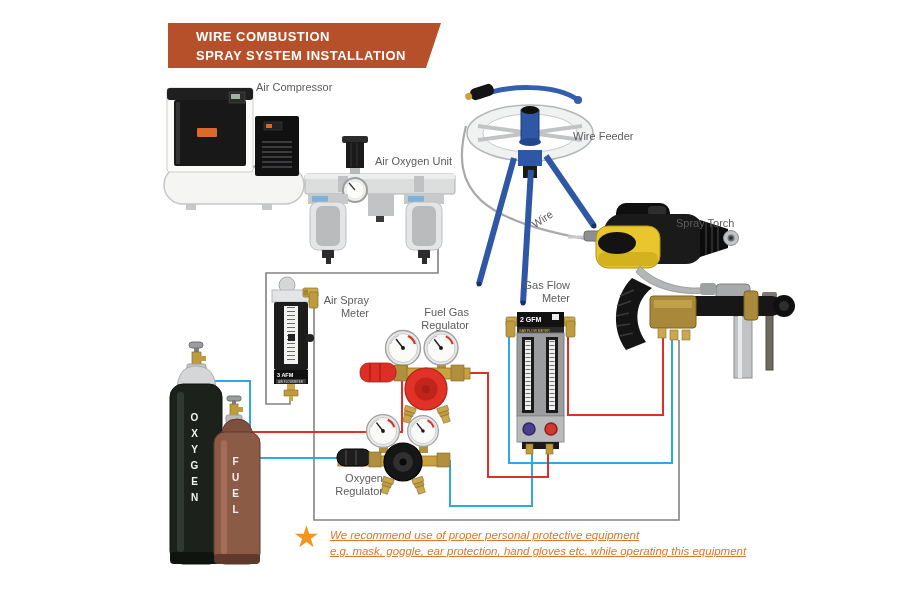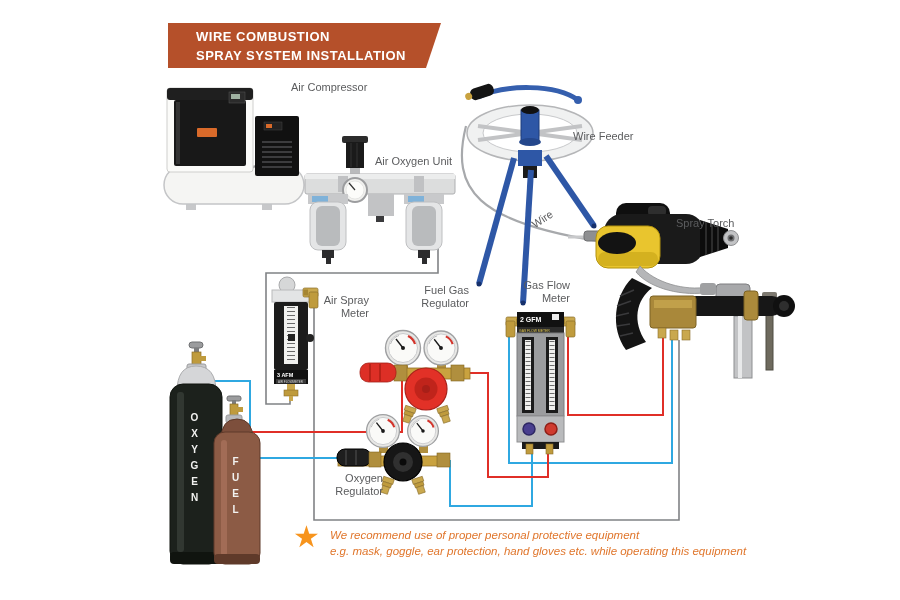--- a/index.html
+++ b/index.html
@@ -10,21 +10,21 @@
           clip-path:polygon(0 0,100% 0,94.5% 100%,0 100%);color:#fff;font-weight:bold;
           font-size:13px;letter-spacing:.5px;line-height:19px;padding:4px 0 0 28px;box-sizing:border-box;}
   .lbl{position:absolute;color:#5b5c5e;font-size:11px;line-height:13px;white-space:nowrap;}
   .lbl.center{text-align:right;white-space:normal;}
   .vtext{position:absolute;writing-mode:vertical-rl;text-orientation:upright;color:#f2f2f0;
          font-size:10px;font-weight:bold;letter-spacing:5px;}
   .wire-lbl{position:absolute;left:531px;top:213px;color:#5b5c5e;font-size:11px;
             transform:rotate(-33deg);}
   .note-star{position:absolute;left:293px;top:522px;font-size:30px;color:#f7941d;line-height:30px;}
   .note-line{position:absolute;left:330px;color:#e0762c;font-size:11.5px;font-style:italic;
-             white-space:nowrap;}
+             white-space:nowrap;text-decoration:underline;}
 </style>
 </head>
 <body>
 
 <div class="stage">
 
   <svg width="900" height="600" viewBox="0 0 900 600">
     <defs>
       <g id="gauge">
         <circle r="17.5" fill="#e8e8e6" stroke="#9fa0a2" stroke-width="1.4"></circle>
@@ -289,30 +289,30 @@
       <rect x="221" y="440" width="6" height="116" rx="3" fill="#a8715a" opacity="0.8"></rect>
       <rect x="214" y="554" width="46" height="10" rx="4" fill="#5f3a2a"></rect>
     </g>
   </svg>
 
   <div class="banner">
     <div>WIRE COMBUSTION</div>
     <div>SPRAY SYSTEM INSTALLATION</div>
   </div>
 
-  <div class="lbl" style="left:256px;top:81px;margin-left:35px;">Air Compressor</div>
+  <div class="lbl" style="left:256px;top:81px;">Air Compressor</div>
   <div class="lbl" style="left:375px;top:155px;">Air Oxygen Unit</div>
   <div class="lbl" style="left:573px;top:90px;margin-top:40px;">Wire Feeder</div>
   <div class="lbl" style="left:676px;top:217px;text-align:center;">Spray Torch</div>
 
   <div class="lbl center" style="left:313px;top:294px;width:56px;">
     <div>Air Spray</div>
     <div>Meter</div>
   </div>
-  <div class="lbl center" style="left:403px;top:284px;width:66px;">
+  <div class="lbl center" style="left:403px;top:306px;width:66px;">
     <div>Fuel Gas</div>
     <div>Regulator</div>
   </div>
   <div class="lbl center" style="left:512px;top:279px;width:58px;">
     <div>Gas Flow</div>
     <div>Meter</div>
   </div>
   <div class="lbl center" style="left:319px;top:472px;width:64px;">
     <div>Oxygen</div>
     <div>Regulator</div>

